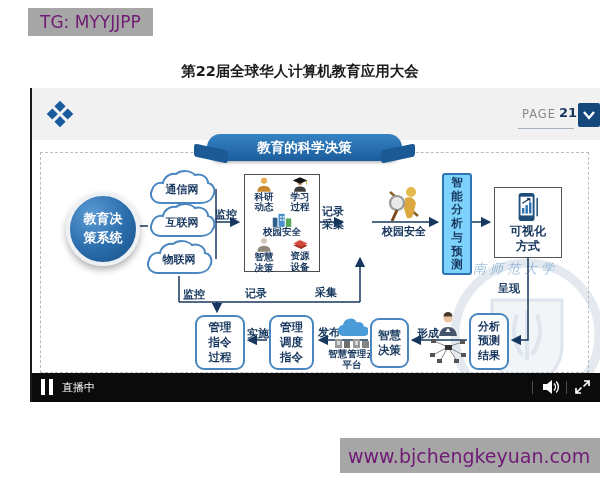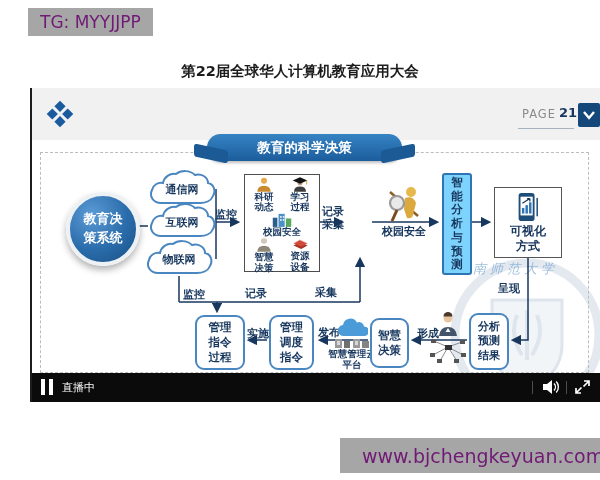--- a/index.html
+++ b/index.html
@@ -45,21 +45,21 @@
   
   #page-label{left:490px;top:19px;font-size:11.5px;color:#8a8a8a;letter-spacing:1px;}
   #page-number{left:527px;top:17px;font-size:13px;font-weight:bold;color:#17375e;}
   #page-underline{left:486px;top:40px;width:56px;height:1px;background:#a7b2bf;}
   #chevron-box{left:546px;top:15px;width:22px;height:24px;background:#14487a;border-radius:2px;display:flex;align-items:center;justify-content:center;}
   
   #live-status{left:30px;top:0;height:29px;line-height:29px;color:#fff;font-size:11px;}
   .pdiv{top:8px;width:1px;height:13px;background:#4d4d4d;position:absolute;}
   .pbtn{position:absolute;top:6px;cursor:pointer;}
   #tg-badge{left:28px;top:8px;padding:4px 12px;font-size:17px;}
-  #url-badge{left:340px;top:438px;width:260px;height:35px;box-sizing:border-box;padding:7px 0 0 22px;font-size:19px;}
+  #url-badge{left:340px;top:438px;width:260px;height:35px;box-sizing:border-box;padding:7px 0 0 8px;font-size:19px;}
   #main-title{left:0;top:62px;width:600px;text-align:center;font-size:14.5px;font-weight:bold;color:#1c1c1c;}
   #slide-title{left:50px;top:0;height:52px;line-height:52px;font-size:15.5px;font-weight:bold;color:#17375e;}
 </style>
 </head>
 <body>
 
 <div class="abs badge" id="tg-badge">TG: MYYJJPP</div>
 
 <div class="abs" id="main-title">第22届全球华人计算机教育应用大会</div>
 

